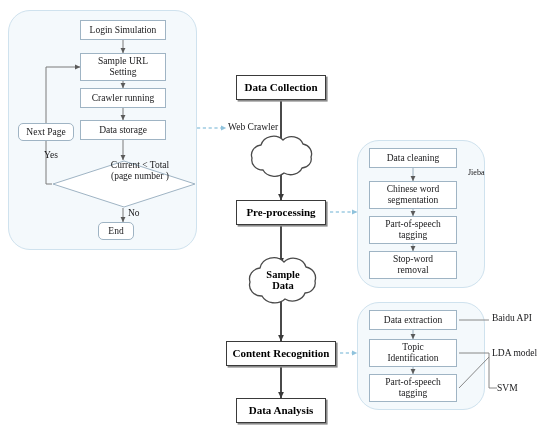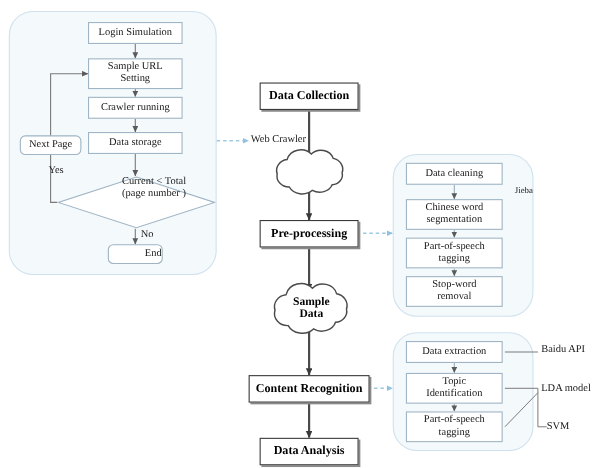--- a/index.html
+++ b/index.html
@@ -44,21 +44,21 @@
     color:#000;
   }
   .rounded{border-radius:5px;}
 
   
   #box-login      {left:80px; top:20px;  width:86px; height:20px;}
   #box-initurl    {left:80px; top:53px;  width:86px; height:28px;}
   #box-crawler    {left:80px; top:88px;  width:86px; height:20px;}
   #box-storage    {left:80px; top:120px; width:86px; height:20px;}
   #box-nextpage   {left:18px; top:123px; width:56px; height:18px;}
-  #box-end        {left:98px; top:222px; width:50px; height:18px;justify-content:flex-end;}
+  #box-end        {left:98px; top:222px; width:36px; height:18px;}
 
   
   #decision{
     position:absolute;left:52px;top:160px;width:144px;height:48px;
   }
   #decision .dtext{
     position:absolute;left:16px;top:0;width:144px;height:48px;
     display:flex;flex-direction:column;align-items:center;justify-content:flex-start;
     font-size:9.5px;line-height:1.15;color:#18181a;
   }

